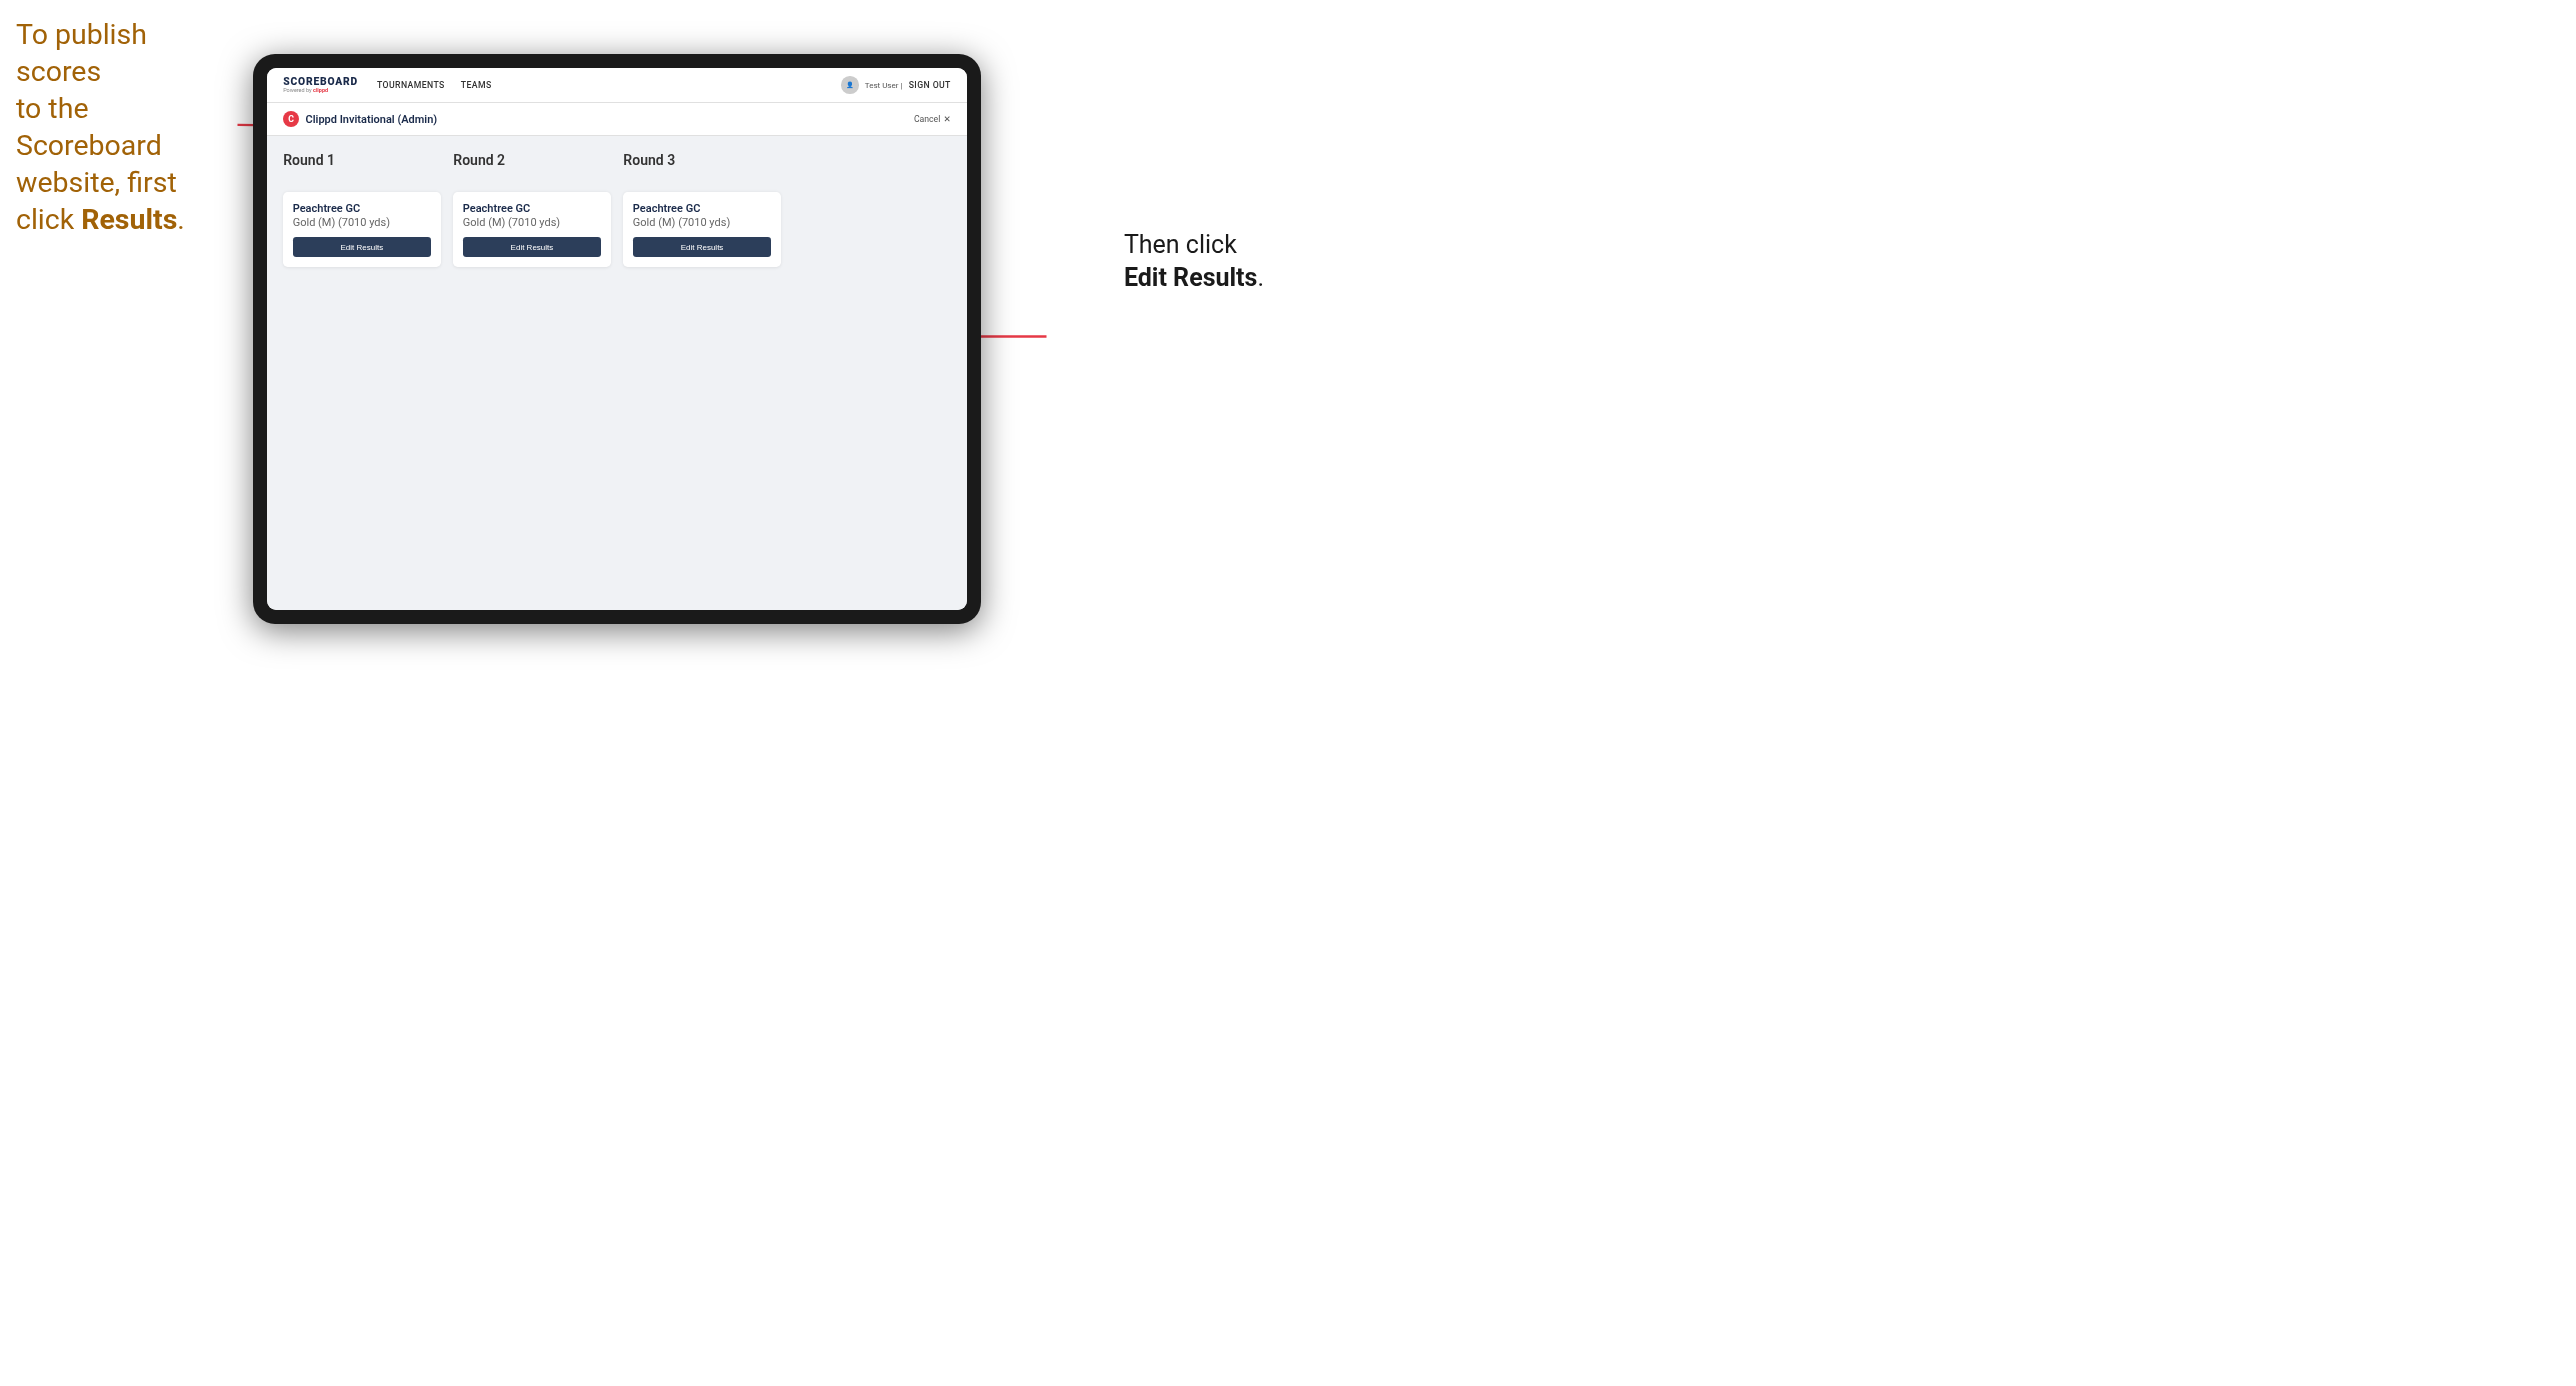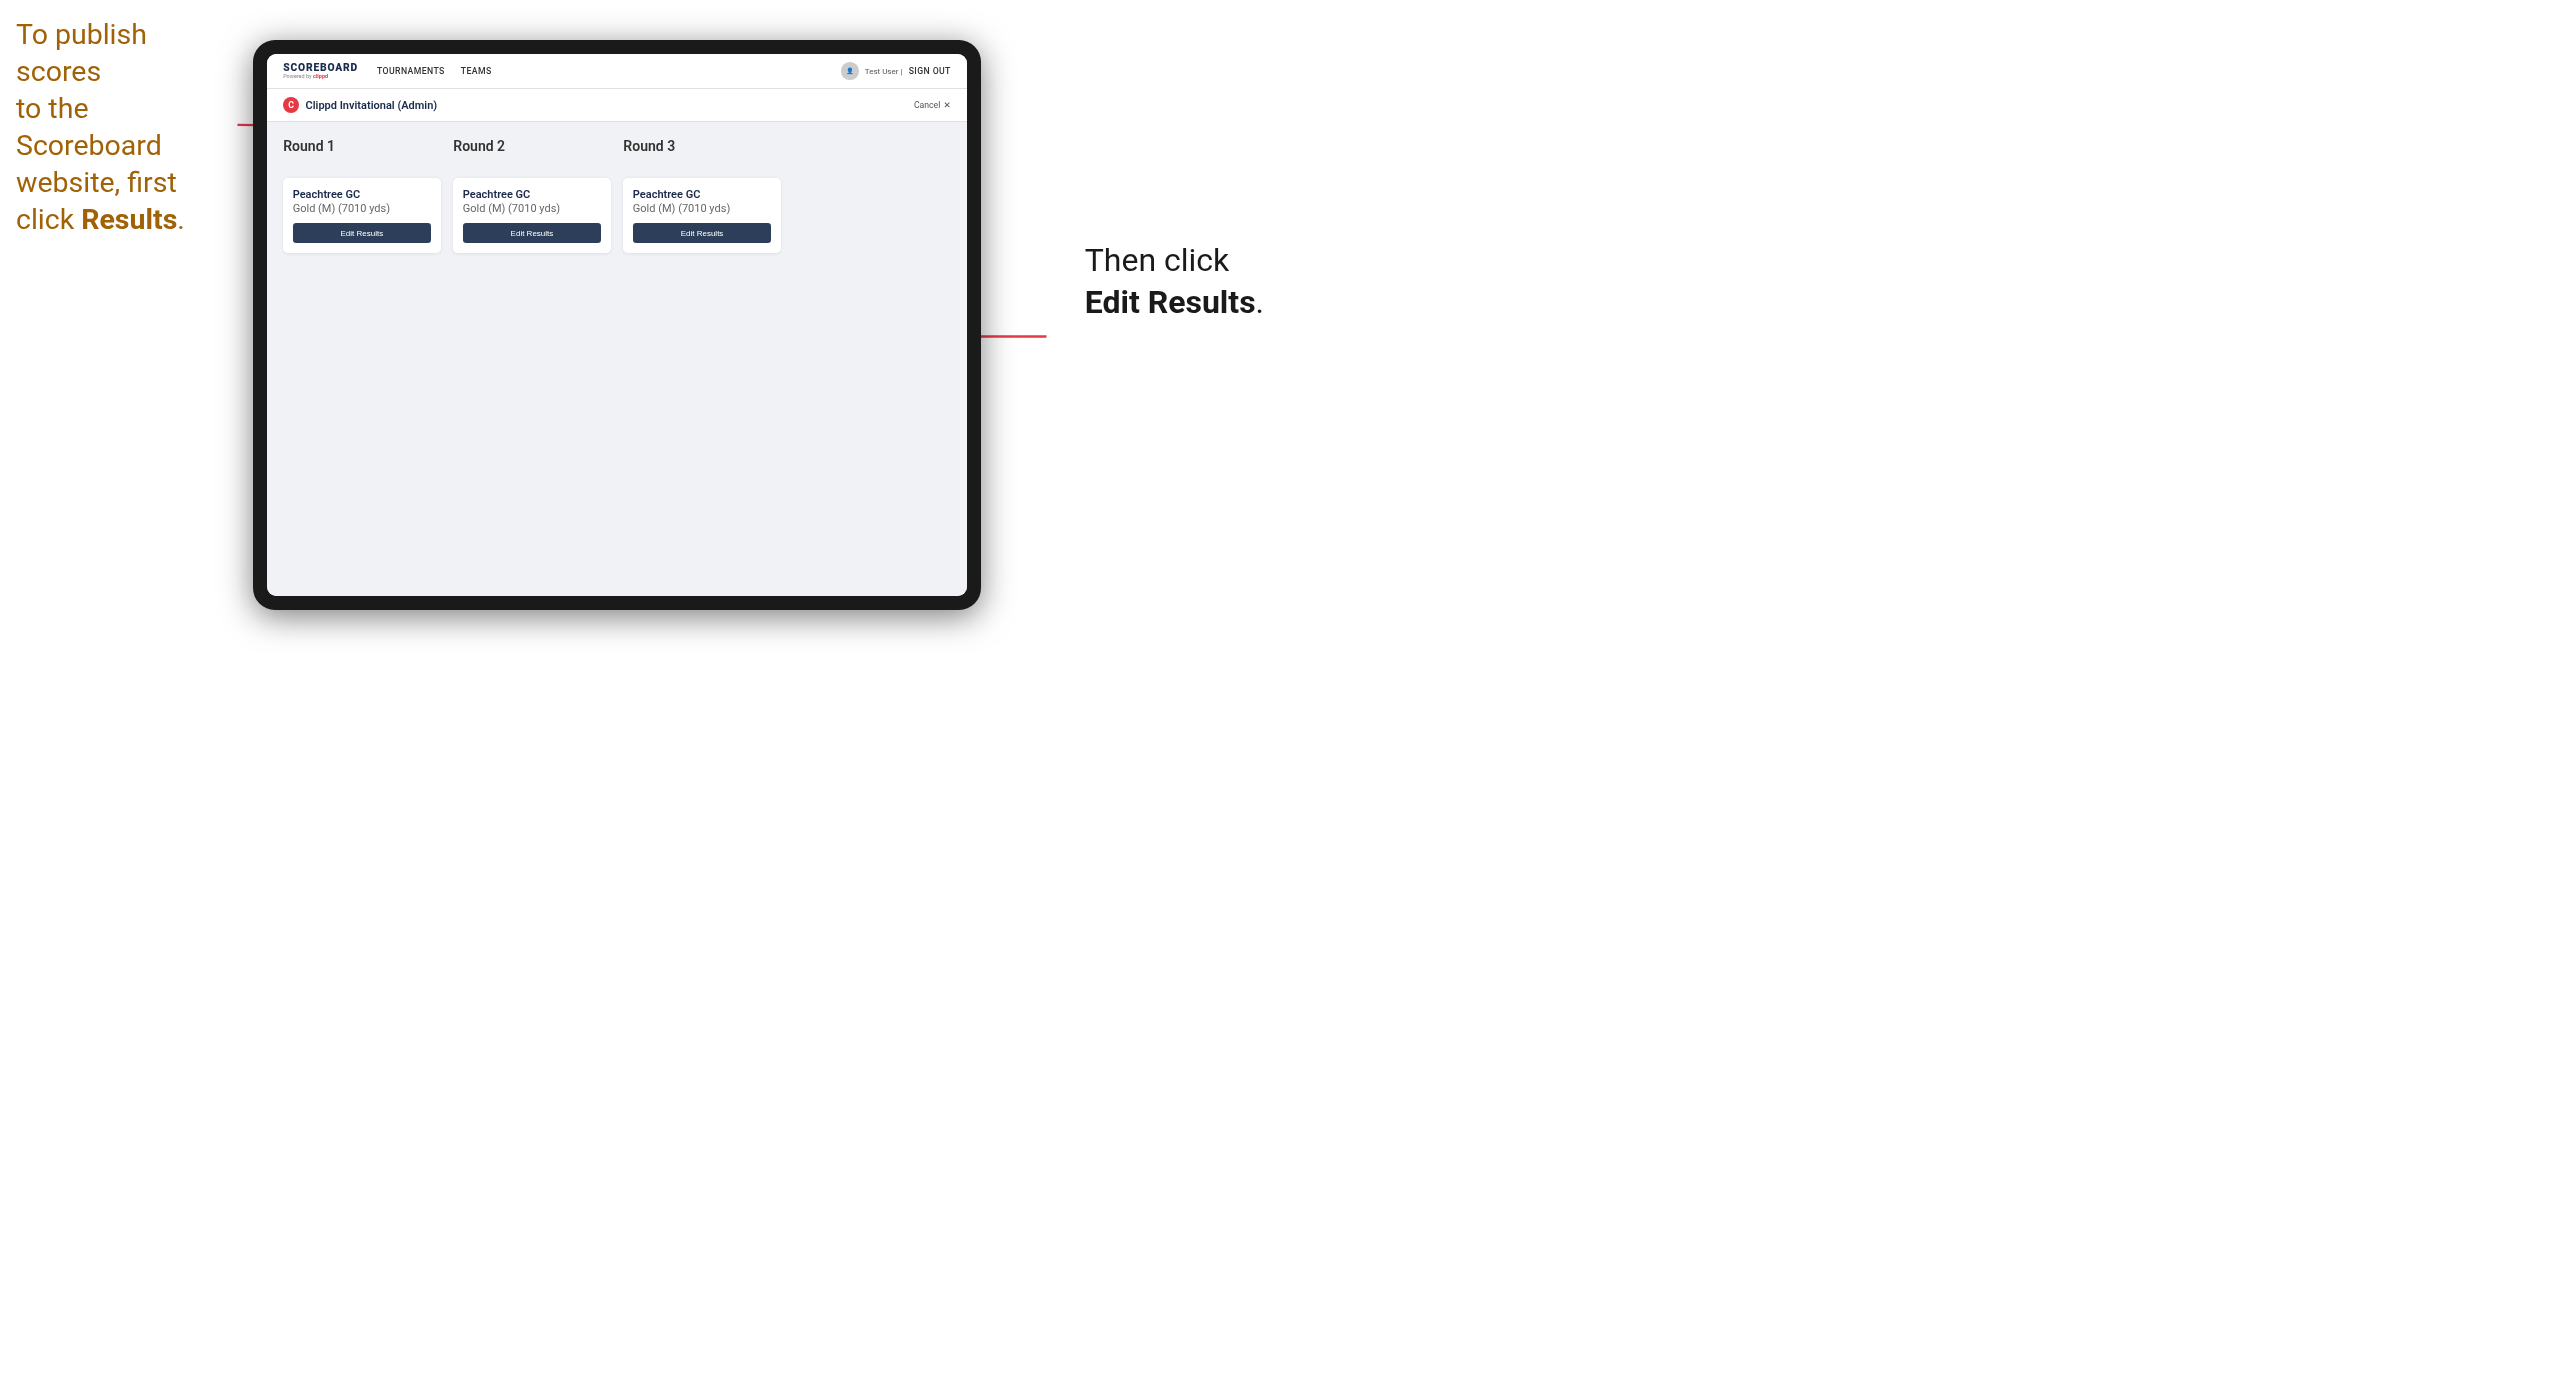--- a/index.html
+++ b/index.html
@@ -23,37 +23,37 @@
       font-weight: 400;
       max-width: 206px;
     }
     .instruction-left strong {
       font-weight: 700;
     }
 
     
     .instruction-right {
       position: absolute;
-      top: 240px;
+      top: 229px;
       right: 24px;
-      font-size: 32px;
+      font-size: 25px;
       line-height: 1.3;
       color: #1a1a1a;
       font-weight: 400;
       text-align: left;
       max-width: 206px;
     }
     .instruction-right strong {
       font-weight: 700;
     }
 
     
     .tablet {
       position: absolute;
-      top: 40px;
+      top: 54px;
       left: 253px;
       width: 728px;
       height: 570px;
       background: #1a1a1a;
       border-radius: 22px;
       padding: 14.2px;
       box-shadow: 0 6.3px 32px rgba(0,0,0,0.5);
     }
 
     .tablet-screen {

